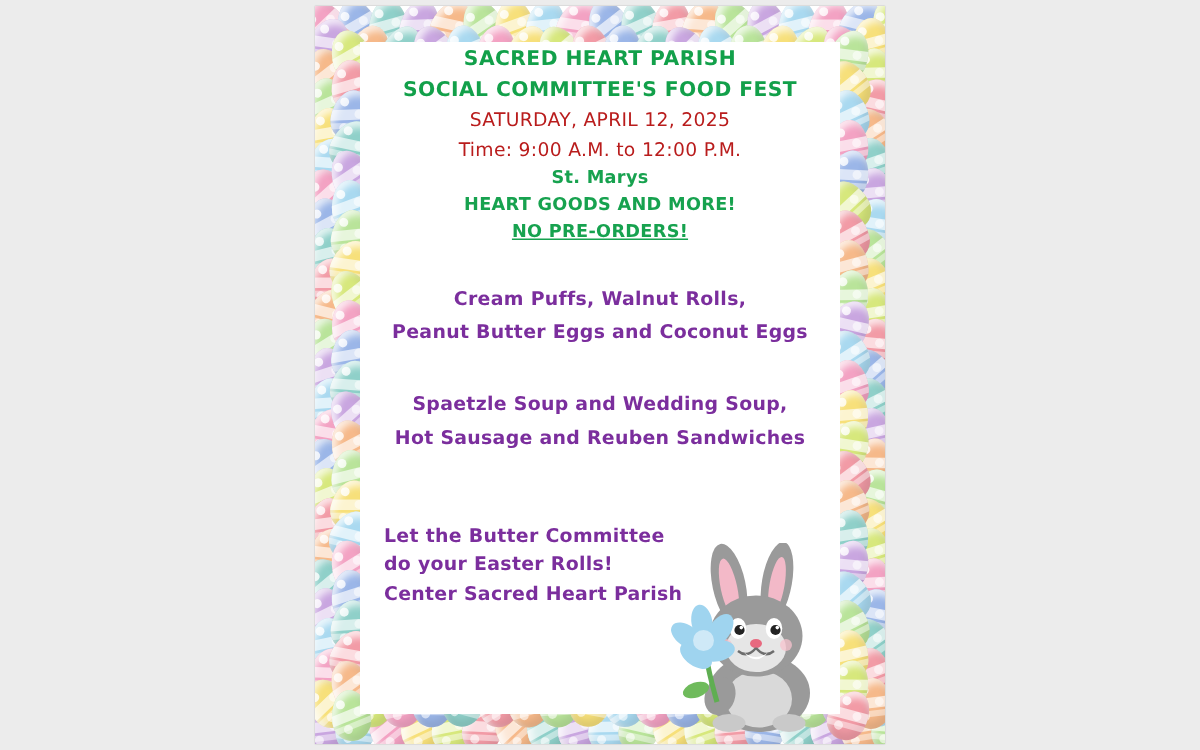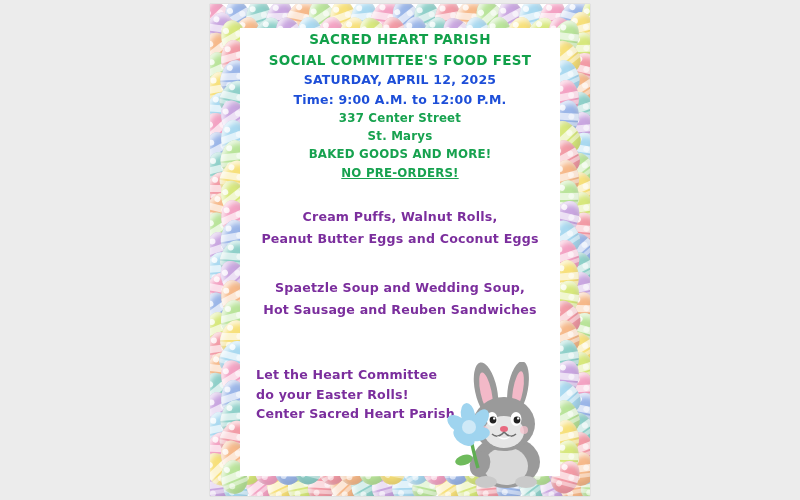--- a/index.html
+++ b/index.html
@@ -96,23 +96,23 @@
     line-height: 1.38;
     letter-spacing: 0.2px;
   }
   .head {
     color: #12a04a;
     font-size: 13.5px;
     font-weight: 700;
     letter-spacing: 0.3px;
   }
   .sub {
-    color: #1d4ed8;
+    color: #b91c1c;
     font-size: 12.5px;
-    font-weight: 700;
+    font-weight: 400;
   }
   .green-small {
     color: #17a24f;
     font-size: 11.8px;
     font-weight: 700;
   }
   .underlined {
     color: #17a24f;
     font-size: 11.8px;
     font-weight: 700;
@@ -984,39 +984,38 @@
         </div>
       </div>
 
     <div class="inner-frame"></div>
 
     <div class="content">
       <div class="line head">SACRED HEART PARISH</div>
       <div class="line head">SOCIAL COMMITTEE'S FOOD FEST</div>
       <div class="line sub">SATURDAY,  APRIL 12, 2025</div>
       <div class="line sub">Time: 9:00 A.M. to 12:00 P.M.</div>
-      <div class="line green-small">337 Center Street</div>
       <div class="line green-small">St. Marys</div>
-      <div class="line green-small">BAKED GOODS AND MORE!</div>
+      <div class="line green-small">HEART GOODS AND MORE!</div>
       <div class="line underlined">NO PRE-ORDERS!</div>
 
       <div class="gap-1"></div>
 
       <div class="line menu">Cream Puffs,  Walnut Rolls,</div>
       <div class="line menu">Peanut Butter Eggs and Coconut Eggs</div>
 
       <div class="gap-2"></div>
 
       <div class="line menu">Spaetzle Soup and Wedding Soup,</div>
       <div class="line menu">Hot Sausage and Reuben Sandwiches</div>
 
       <div class="gap-3"></div>
 
       <div class="closing">
-        <div class="line">Let the Heart Committee</div>
+        <div class="line">Let the Butter Committee</div>
         <div class="line">do your Easter Rolls!</div>
         <div class="line">Center Sacred Heart Parish</div>
       </div>
     </div>
 
     <div class="bunny">
       <svg viewBox="0 0 120 126" width="120" height="126" xmlns="http://www.w3.org/2000/svg">
 
         <ellipse cx="52" cy="28" rx="11" ry="28" fill="#9a9a9a" transform="rotate(-12 52 28)"></ellipse>
         <ellipse cx="52" cy="30" rx="5.5" ry="20" fill="#f3b9c8" transform="rotate(-12 52 30)"></ellipse>

